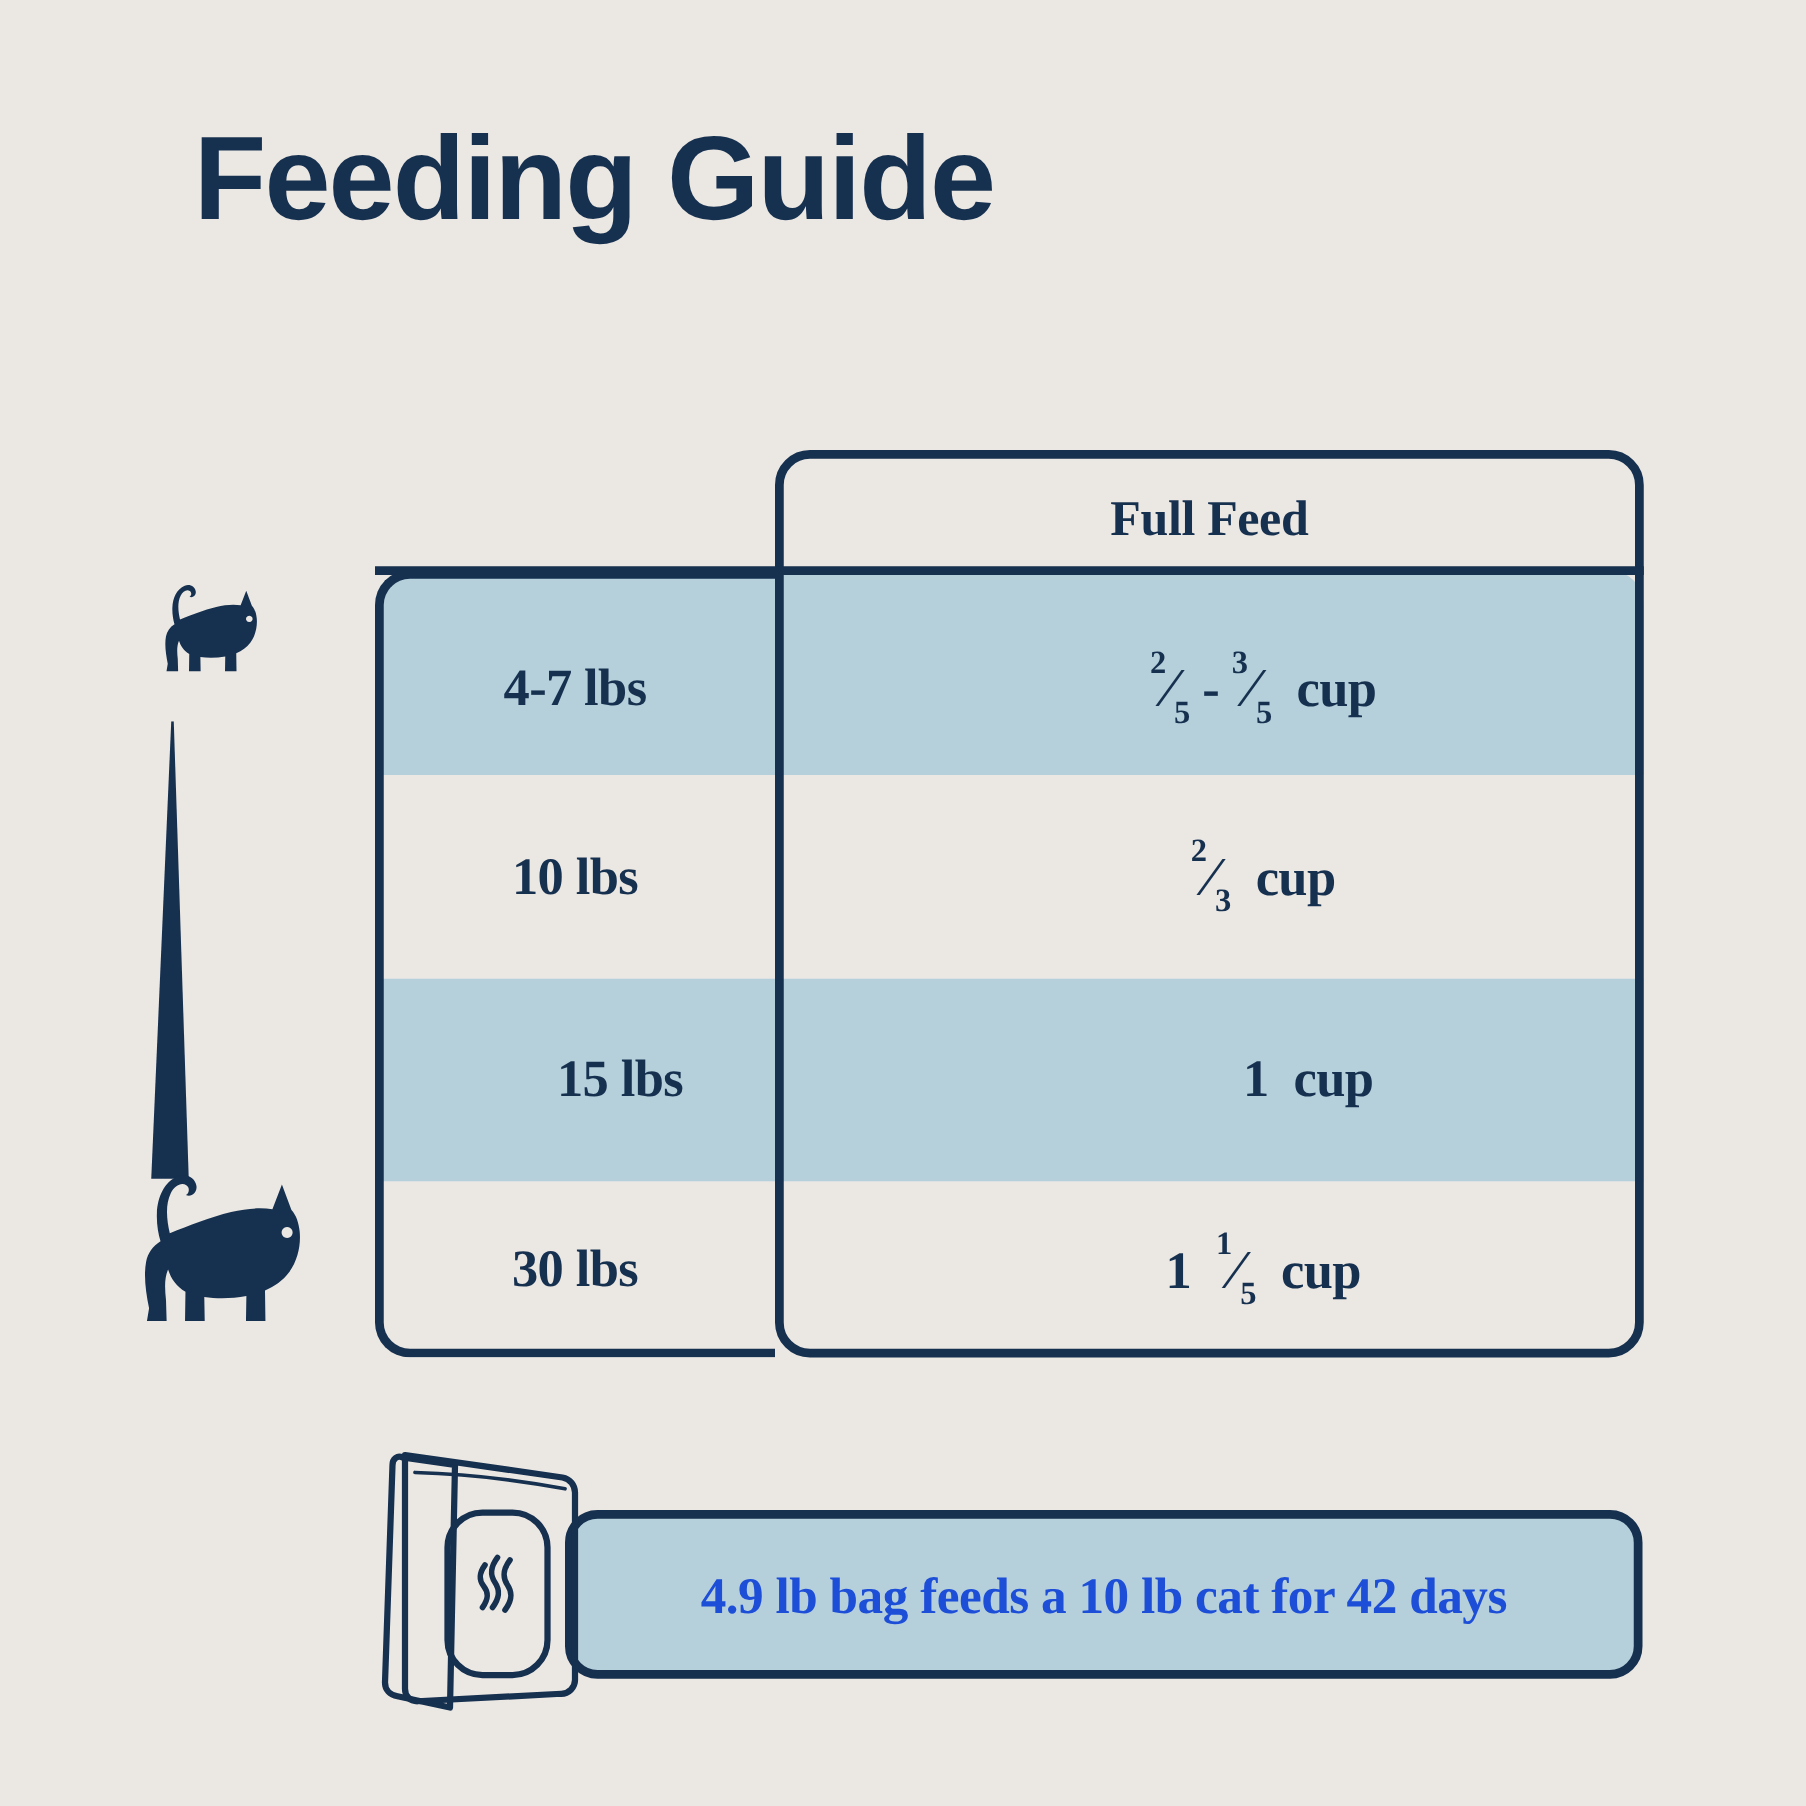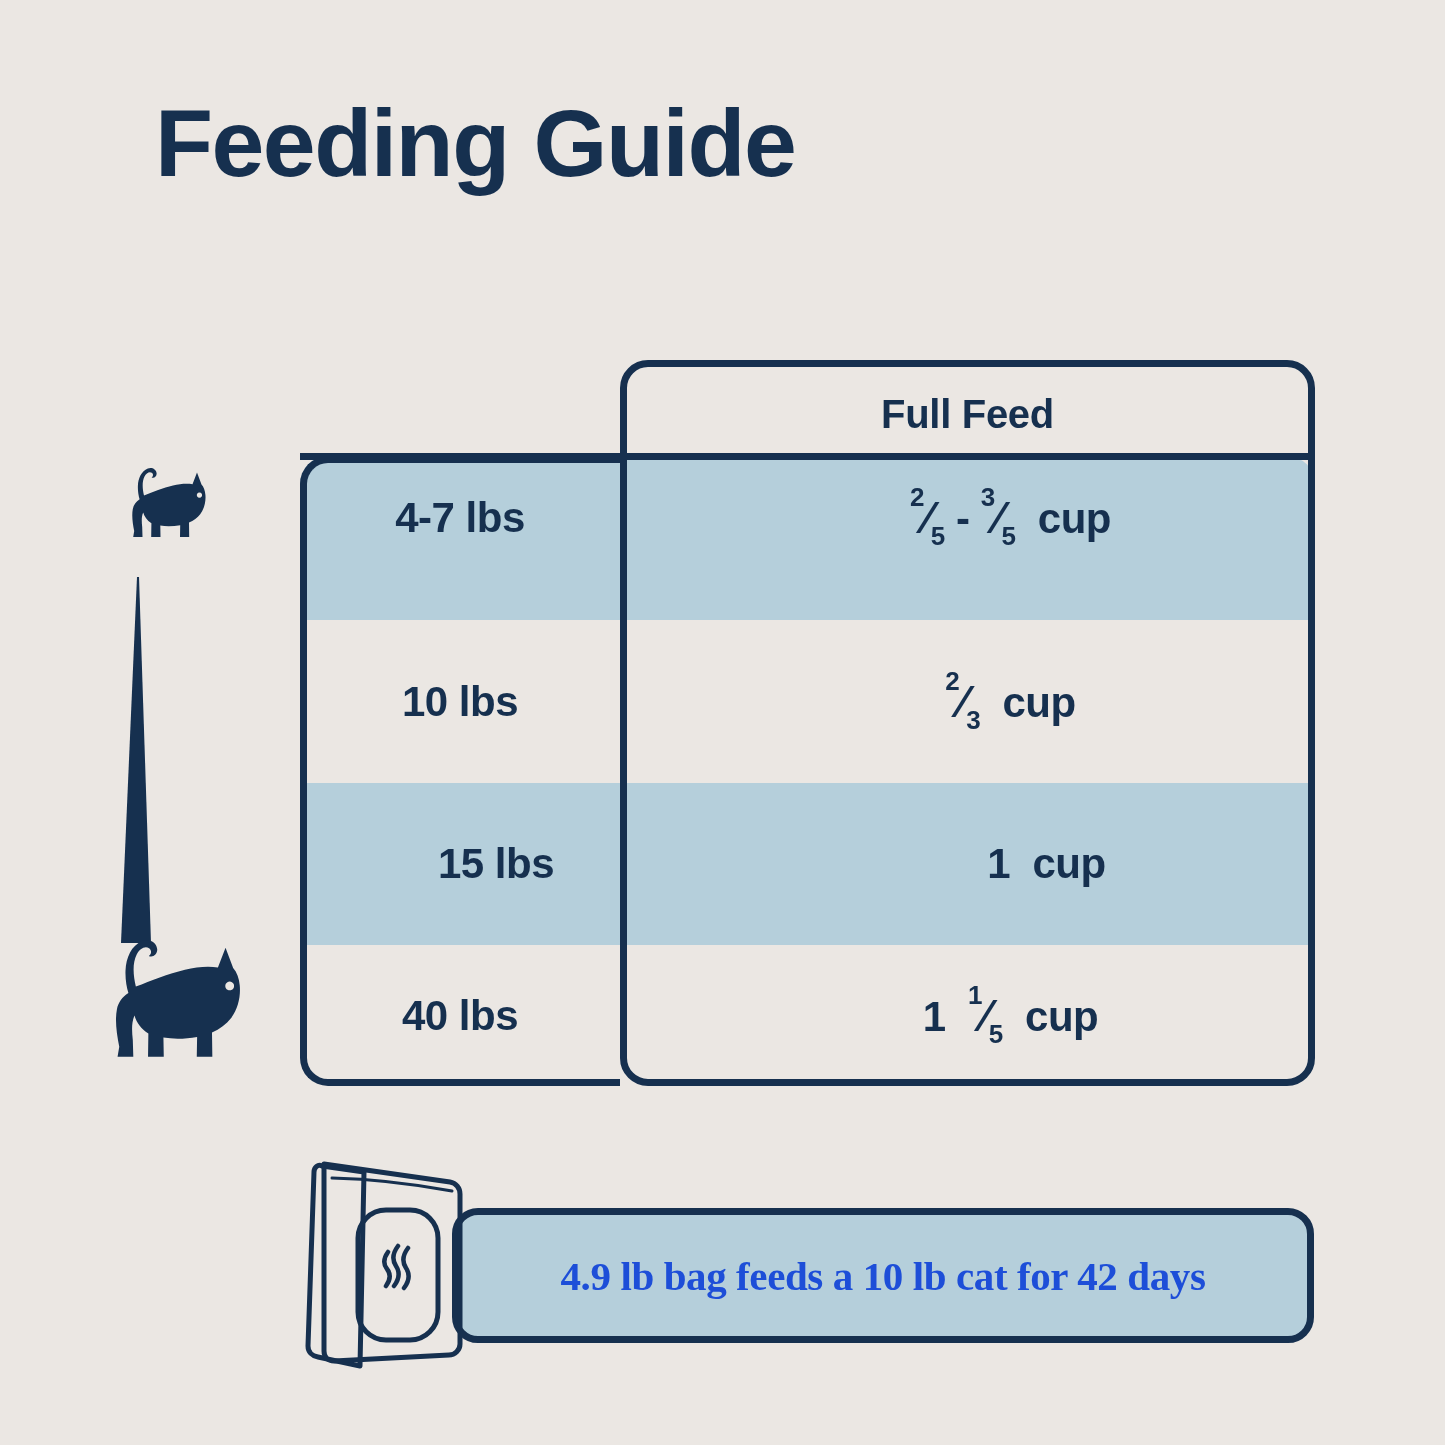--- a/index.html
+++ b/index.html
@@ -58,21 +58,21 @@
 
   
   .table-zone {
     position: absolute;
     left: 0;
     top: 0;
     width: 1445px;
     height: 1445px;
     pointer-events: none;
   }
-  .table-zone > * { pointer-events: auto; }
+  .table-zone > * { pointer-events: auto; font-family: Liberation Serif, serif; }
 
   
   .row-stripe {
     position: absolute;
     left: 300px;
     width: 1015px;
     background: #b5cfdb;
   }
 
   
@@ -146,21 +146,21 @@
     align-items: center;
     justify-content: center;
     font-size: 42px;
     font-weight: bold;
     color: #16304f;
     letter-spacing: -0.5px;
   }
   .cell-weight { left: 300px; width: 320px; }
   .cell-feed   { left: 620px; width: 781px; }
 
-  .r0 { top: 436px; height: 163px; }
+  .r0 { top: 469px; height: 163px; }
   .r1 { top: 620px; height: 163px; }
   .r2 { top: 783px; height: 162px; padding-left: 36px; }
   .r3 { top: 945px; height: 141px; }
 
   
   .frac { display: inline-block; white-space: nowrap; }
   .frac sup, .frac sub {
     font-size: 0.62em;
     font-weight: bold;
     line-height: 0;
@@ -318,21 +318,21 @@
     </div>
 
     <div class="cell cell-weight r2">15 lbs</div>
     <div class="cell cell-feed r2">
       <span class="frac">
         <span>1</span>
         &nbsp;<span>cup</span>
       </span>
     </div>
 
-    <div class="cell cell-weight r3">40 lbs</div>
+    <div class="cell cell-weight r3">30 lbs</div>
     <div class="cell cell-feed r3">
       <span class="frac">
         <span>1</span>
         &nbsp;<sup>1</sup><span class="sl">⁄</span><sub>5</sub>
         &nbsp;<span>cup</span>
       </span>
     </div>
   </div>
 
   <div class="banner">

